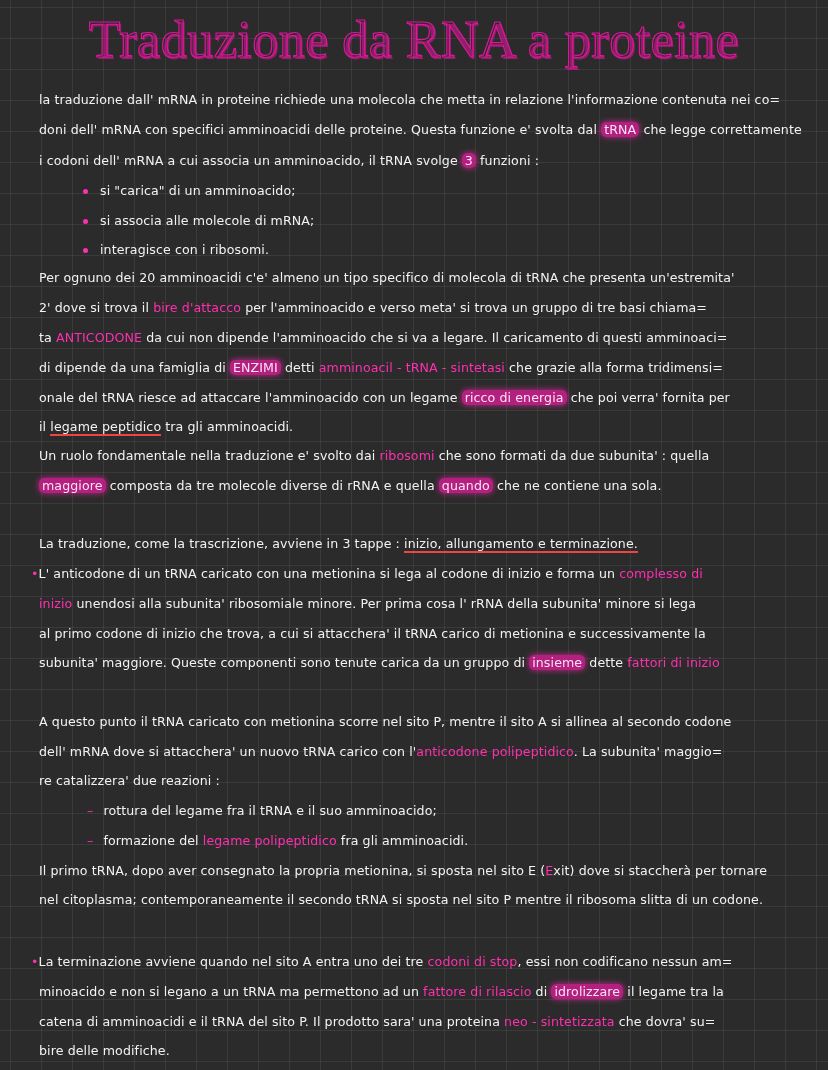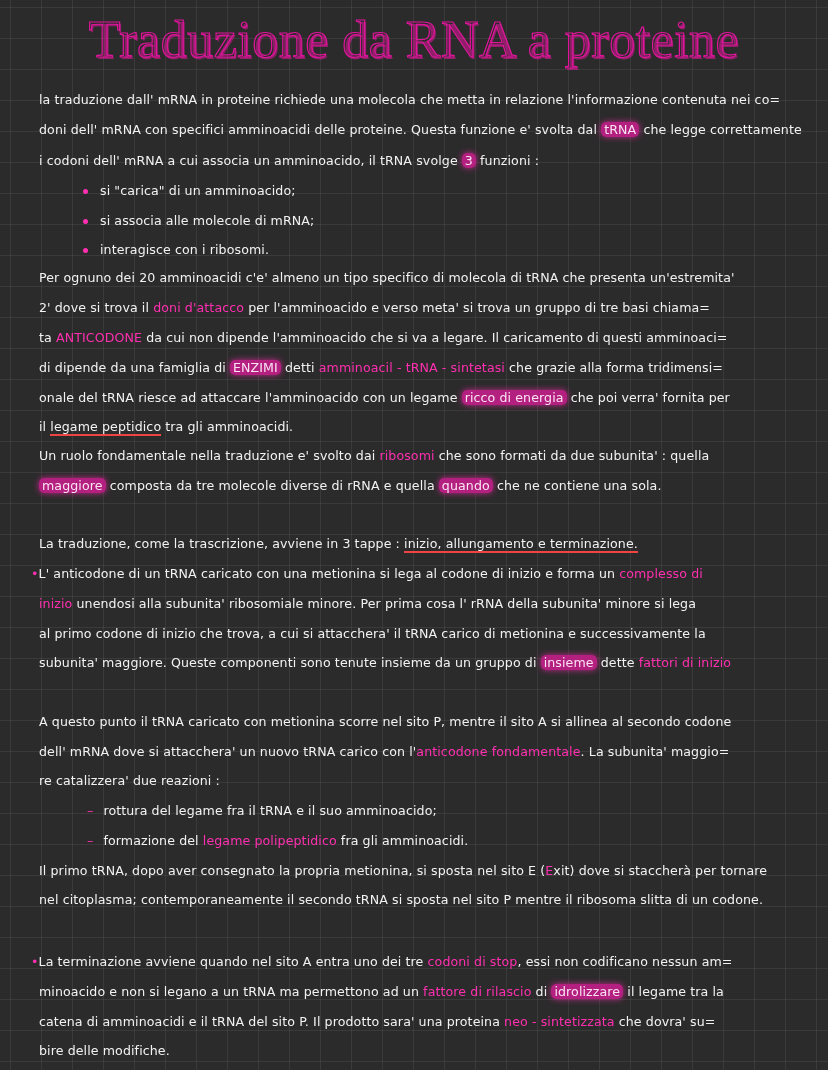--- a/index.html
+++ b/index.html
@@ -52,38 +52,38 @@
 
 <div class="line" style="top:90px"><span>la traduzione dall' mRNA in proteine richiede una molecola che metta in relazione l'informazione contenuta nei co=</span></div>
 <div class="line" style="top:120px"><span>doni dell' mRNA con specifici amminoacidi delle proteine. Questa funzione e' svolta dal </span><span class="hl">tRNA</span><span> che legge correttamente</span></div>
 <div class="line" style="top:151px"><span>i codoni dell' mRNA a cui associa un amminoacido, il tRNA svolge </span><span class="hl">3</span><span> funzioni :</span></div>
 
 <div class="line indent1" style="top:181px"><span class="bullet-dot"></span><span>si "carica" di un amminoacido;</span></div>
 <div class="line indent1" style="top:211px"><span class="bullet-dot"></span><span>si associa alle molecole di mRNA;</span></div>
 <div class="line indent1" style="top:240px"><span class="bullet-dot"></span><span>interagisce con i ribosomi.</span></div>
 
 <div class="line" style="top:268px"><span>Per ognuno dei 20 amminoacidi c'e' almeno un tipo specifico di molecola di tRNA che presenta un'estremita'</span></div>
-<div class="line" style="top:298px"><span>2' dove si trova il </span><span class="pink">doni d'attacco</span><span> per l'amminoacido e verso meta' si trova un gruppo di tre basi chiama=</span></div>
+<div class="line" style="top:298px"><span>2' dove si trova il </span><span class="pink">bire d'attacco</span><span> per l'amminoacido e verso meta' si trova un gruppo di tre basi chiama=</span></div>
 <div class="line" style="top:328px"><span>ta </span><span class="pink">ANTICODONE</span><span> da cui non dipende l'amminoacido che si va a legare. Il caricamento di questi amminoaci=</span></div>
 <div class="line" style="top:358px"><span>di dipende da una famiglia di </span><span class="hl">ENZIMI</span><span> detti </span><span class="pink">amminoacil - tRNA - sintetasi</span><span> che grazie alla forma tridimensi=</span></div>
 <div class="line" style="top:388px"><span>onale del tRNA riesce ad attaccare l'amminoacido con un legame </span><span class="hl">ricco di energia</span><span> che poi verra' fornita per</span></div>
 <div class="line" style="top:417px"><span>il </span><span class="ul">legame peptidico</span><span> tra gli amminoacidi.</span></div>
 
 <div class="line" style="top:446px"><span>Un ruolo fondamentale nella traduzione e' svolto dai </span><span class="pink">ribosomi</span><span> che sono formati da due subunita' : quella</span></div>
 <div class="line" style="top:476px"><span class="hl">maggiore</span><span> composta da tre molecole diverse di rRNA e quella </span><span class="hl">quando</span><span> che ne contiene una sola.</span></div>
 
 <div class="line" style="top:534px"><span>La traduzione, come la trascrizione, avviene in 3 tappe : </span><span class="ul">inizio, allungamento e terminazione.</span></div>
 
 <div class="line" style="top:564px; left:4px"><span class="pink">•</span><span>L' anticodone di un tRNA caricato con una metionina si lega al codone di inizio e forma un </span><span class="pink">complesso di</span></div>
 <div class="line" style="top:594px"><span class="pink">inizio</span><span> unendosi alla subunita' ribosomiale minore. Per prima cosa l' rRNA della subunita' minore si lega</span></div>
 <div class="line" style="top:624px"><span>al primo codone di inizio che trova, a cui si attacchera' il tRNA carico di metionina e successivamente la</span></div>
-<div class="line" style="top:653px"><span>subunita' maggiore. Queste componenti sono tenute insieme da un gruppo di </span><span class="hl">insieme</span><span> dette </span><span class="pink">fattori di inizio</span></div>
+<div class="line" style="top:653px"><span>subunita' maggiore. Queste componenti sono tenute carica da un gruppo di </span><span class="hl">insieme</span><span> dette </span><span class="pink">fattori di inizio</span></div>
 
 <div class="line" style="top:712px"><span>A questo punto il tRNA caricato con metionina scorre nel sito P, mentre il sito A si allinea al secondo codone</span></div>
-<div class="line" style="top:742px"><span>dell' mRNA dove si attacchera' un nuovo tRNA carico con l'</span><span class="pink">anticodone fondamentale</span><span>. La subunita' maggio=</span></div>
+<div class="line" style="top:742px"><span>dell' mRNA dove si attacchera' un nuovo tRNA carico con l'</span><span class="pink">anticodone polipeptidico</span><span>. La subunita' maggio=</span></div>
 <div class="line" style="top:771px"><span>re catalizzera' due reazioni :</span></div>
 
 <div class="line indent2" style="top:801px"><span class="dash">–</span><span>rottura del legame fra il tRNA e il suo amminoacido;</span></div>
 <div class="line indent2" style="top:831px"><span class="dash">–</span><span>formazione del </span><span class="pink">legame polipeptidico</span><span> fra gli amminoacidi.</span></div>
 
 <div class="line" style="top:861px"><span>Il primo tRNA, dopo aver consegnato la propria metionina, si sposta nel sito E (</span><span class="pink">E</span><span>xit) dove si staccherà per tornare</span></div>
 <div class="line" style="top:890px"><span>nel citoplasma; contemporaneamente il secondo tRNA si sposta nel sito P mentre il ribosoma slitta di un codone.</span></div>
 
 <div class="line" style="top:952px; left:4px"><span class="pink">•</span><span>La terminazione avviene quando nel sito A entra uno dei tre </span><span class="pink">codoni di stop</span><span>, essi non codificano nessun am=</span></div>
 <div class="line" style="top:982px"><span>minoacido e non si legano a un tRNA ma permettono ad un </span><span class="pink">fattore di rilascio</span><span> di </span><span class="hl">idrolizzare</span><span> il legame tra la</span></div>

